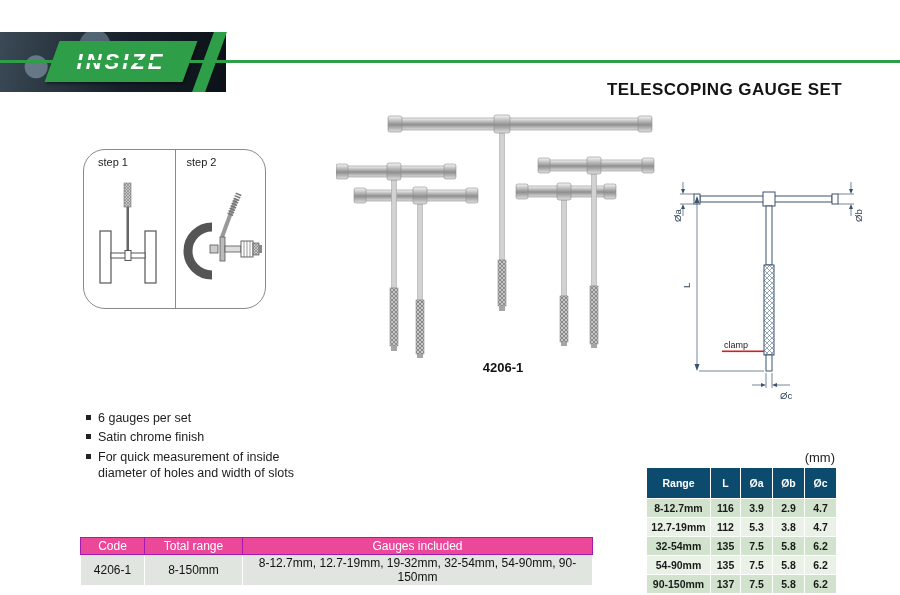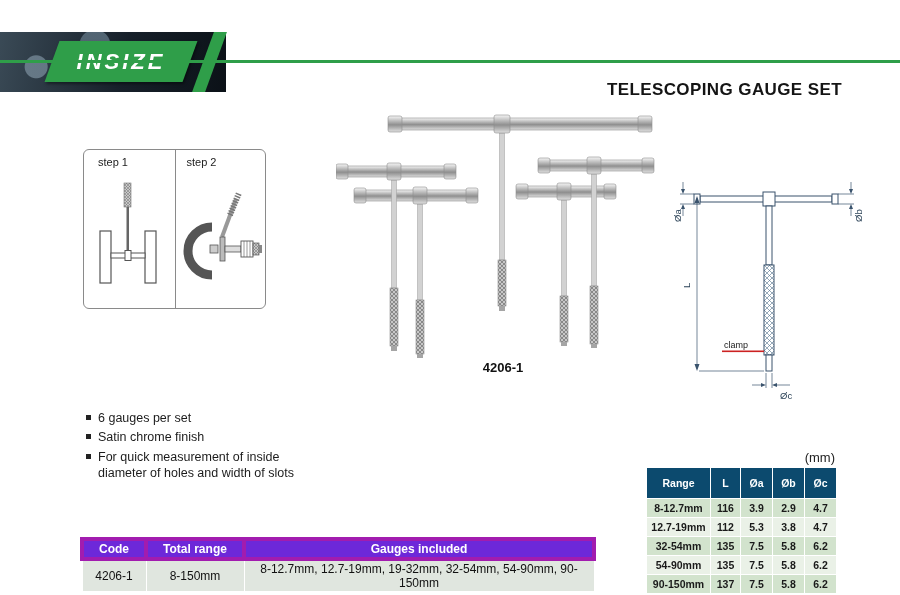--- a/index.html
+++ b/index.html
@@ -36,21 +36,21 @@
   .top-rule { position:absolute; left:0; top:60px; width:900px; height:3px; background:#2f9e49; }
 
   .title {
     position:absolute; right:58px; top:80px; font-size:17px; font-weight:bold;
     letter-spacing:.4px; color:#141414;
   }
 
   
   .steps {
     position:absolute; left:83px; top:149px; width:183px; height:160px;
-    border:1.5px solid #8a8a8a; border-radius:6px; background:#fff;
+    border:1.5px solid #8a8a8a; border-radius:22px; background:#fff;
   }
   .steps .divider { position:absolute; left:50%; top:0; bottom:0; width:1.5px; background:#8a8a8a; }
   .step-label { position:absolute; top:6px; font-size:11px; color:#222; }
   .step-label.s1 { left:14px; }
   .step-label.s2 { left:calc(50% + 12px); }
   .step-art { position:absolute; top:22px; width:84px; height:132px; }
   .step-art.a1 { left:2px; }
   .step-art.a2 { left:calc(50% + 3px); }
 
   
@@ -86,22 +86,22 @@
   table.spec td {
     text-align:center; height:15px; border:1px solid #fff; color:#1a1a1a; padding:3px 2px;font-weight:bold;
   }
   table.spec tbody tr:nth-child(odd) td { background:#d2e3cd; }
   table.spec tbody tr:nth-child(even) td { background:#eaf1e7; }
 
   
   .order { position:absolute; left:80px; top:537px; width:512px; }
   table.order-t { border-collapse:collapse; width:512px; font-size:12px; table-layout:fixed; }
   table.order-t th {
-    background:#6d28d9; color:#fff; font-weight:bold; height:16px;
-    border:4px solid #a21caf; padding:1px 0;
+    background:#ec4899; color:#fff; font-weight:normal; height:16px;
+    border:1px solid #a21caf; padding:1px 0;
   }
   table.order-t td {
     background:#e0e6df; text-align:center; height:17px; border:1px solid #fff;
     color:#111; padding:1px 2px;
   }
 </style>
 </head>
 <body>
 
 <div class="page">

